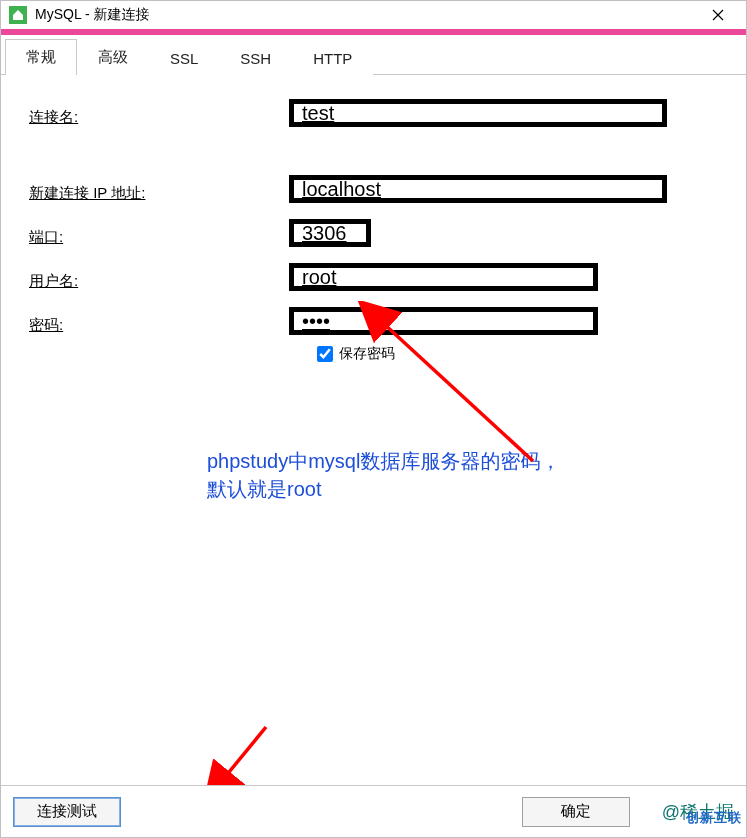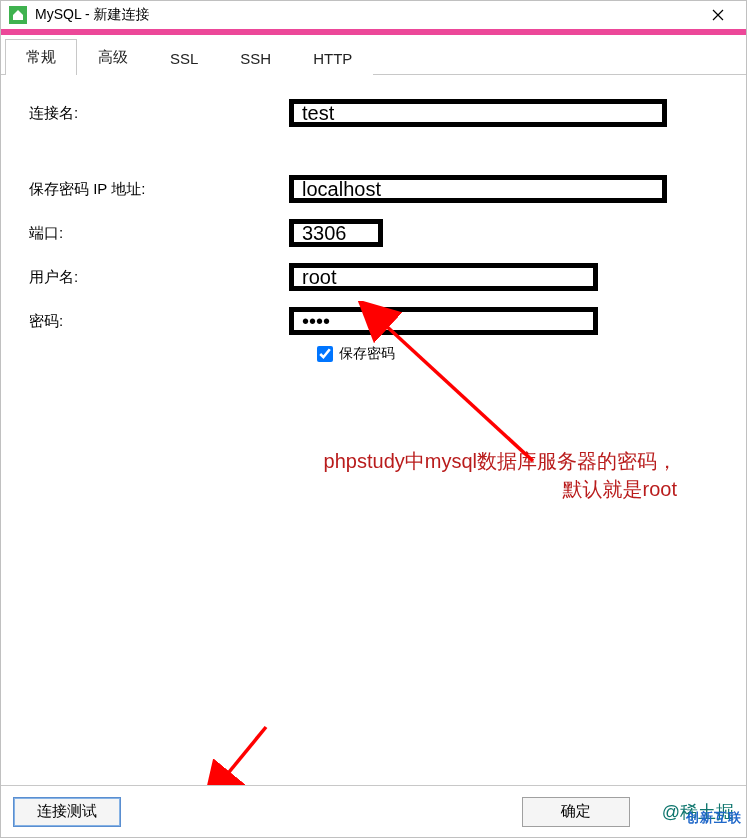--- a/index.html
+++ b/index.html
@@ -33,35 +33,35 @@
   }
   .tab {
     padding: 8px 20px; font-size: 15px; color: #222; cursor:pointer;
     border: 1px solid transparent; border-bottom: none; position:relative; top:1px;
     background:#fff;
   }
   .tab.active {
     border-color: #c8c8c8; background:#fff;
   }
   .form-area { padding: 24px 28px 0 28px; }
-  .form-row { display:flex; align-items:center; margin-bottom: 16px; }
+  .form-row { display:flex; align-items:flex-end; margin-bottom: 16px; text-decoration: underline; }
   .form-row.gap { margin-bottom: 48px; }
   .label { width: 260px; font-size: 15px; color:#000; }
   .text-input {
     border: 5px solid #000000; height: 28px; padding: 2px 8px; font-size: 20px;
     font-family:inherit;
   }
   .wide { width: 378px; }
-  .narrow { width: 94px; }
+  .narrow { width: 82px; }
   .mid { width: 309px; }
   .checkbox-row { margin-left: 288px; display:flex; align-items:center; gap:6px; margin-top:-6px; }
   .checkbox-row input { width:16px; height:16px; }
   .annotation {
-    position:absolute; color:#b91c1c; font-size:20px; line-height:1.4;
-    left: 216px; top: 446px; width: 460px; text-align: right;
+    position:absolute; color:#1d4ed8; font-size:20px; line-height:1.4;
+    left: 206px; top: 446px; width: 460px;
   }
   .arrow1 {
     position:absolute; left:352px; top:300px; width:200px; height:180px; pointer-events:none;
   }
   .arrow2 {
     position:absolute; left:140px; top:718px; width:140px; height:80px; pointer-events:none;
   }
   .footer {
     position:absolute; left:0; right:0; bottom:0; height:52px;
     border-top:1px solid #c8c8c8; display:flex; align-items:center;
@@ -108,21 +108,21 @@
   </div>
 
   <div class="form-area">
 
     <div class="form-row gap">
       <div class="label">连接名:</div>
       <input class="text-input wide" value="test" style="">
     </div>
 
     <div class="form-row">
-      <div class="label">保存密码 IP 地址:</div>
+      <div class="label">新建连接 IP 地址:</div>
       <input class="text-input wide" value="localhost" style="">
     </div>
 
     <div class="form-row">
       <div class="label">端口:</div>
       <input class="text-input narrow" value="3306" style="">
     </div>
 
     <div class="form-row">
       <div class="label">用户名:</div>

